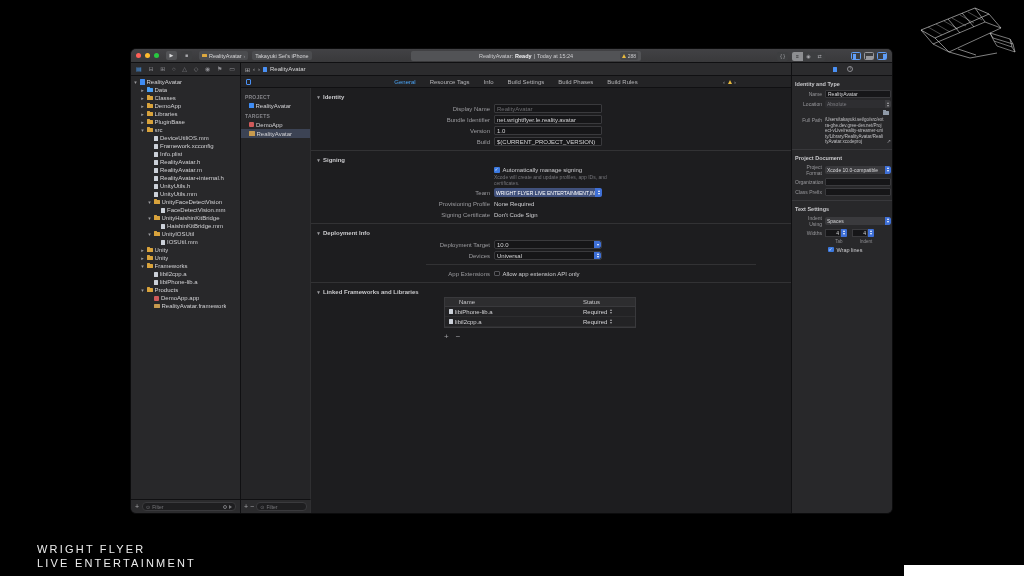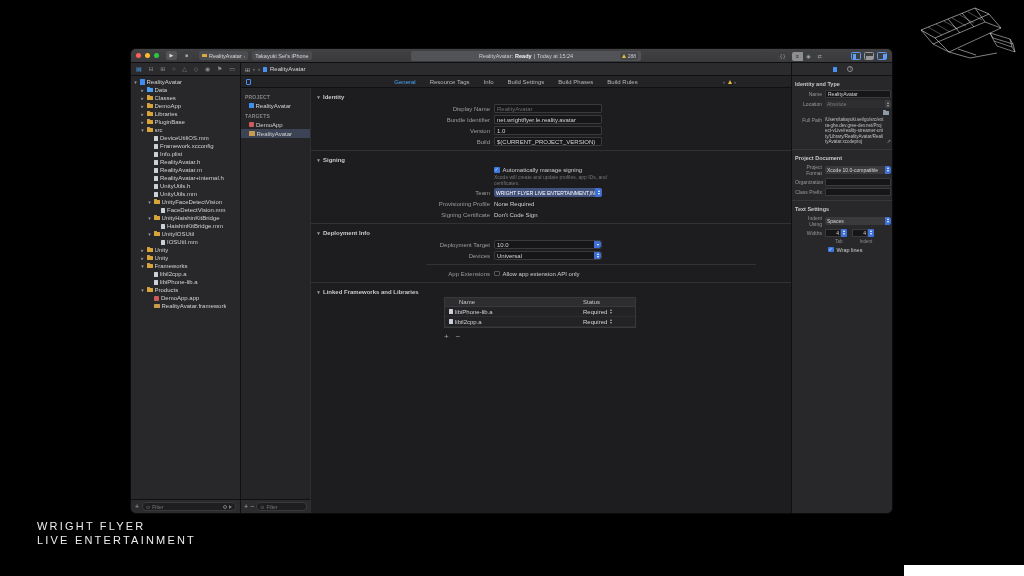--- a/index.html
+++ b/index.html
@@ -1,19 +1,19 @@
 <!DOCTYPE html>
 <html><head>
 <meta charset="utf-8">
 <style>
 *{margin:0;padding:0;box-sizing:border-box}
 html,body{width:1024px;height:576px;background:#000;overflow:hidden;font-family:"Liberation Sans",sans-serif}
 body{position:relative}
 
-.brand{position:absolute;left:37px;top:519px;color:#ededed;font-size:11px;letter-spacing:2.2px;line-height:14px;font-weight:400}
+.brand{position:absolute;left:37px;top:542px;color:#ededed;font-size:11px;letter-spacing:2.2px;line-height:14px;font-weight:400}
 .white-strip{position:absolute;right:0;bottom:0;width:120px;height:11px;background:#fff}
 .flyer{position:absolute;left:918px;top:5px}
 
 .window{position:absolute;left:130px;top:48px;width:763px;height:466px;background:#1d1d1f;border-radius:6px;overflow:hidden;border:1px solid #0b0b0c}
 
 .titlebar{position:absolute;top:0;left:0;right:0;height:14px;background:linear-gradient(#424245,#39393b);border-bottom:1px solid #101012;display:flex;align-items:center;padding:0 5px;gap:4px;z-index:5}
 .light{width:5px;height:5px;border-radius:50%;flex:none}
 .tb-btn{height:9px;min-width:11px;border-radius:2px;background:#525356;color:#dadadc;font-size:5px;line-height:9px;text-align:center;padding:0 2px;flex:none}
 .tb-btn.dim{background:#3d3e40;color:#a9a9ad}
 .scheme{height:9px;background:#4b4c4f;border-radius:2px;display:flex;align-items:center;gap:2px;padding:0 3px;font-size:5.5px;color:#d8d8da;white-space:nowrap}

